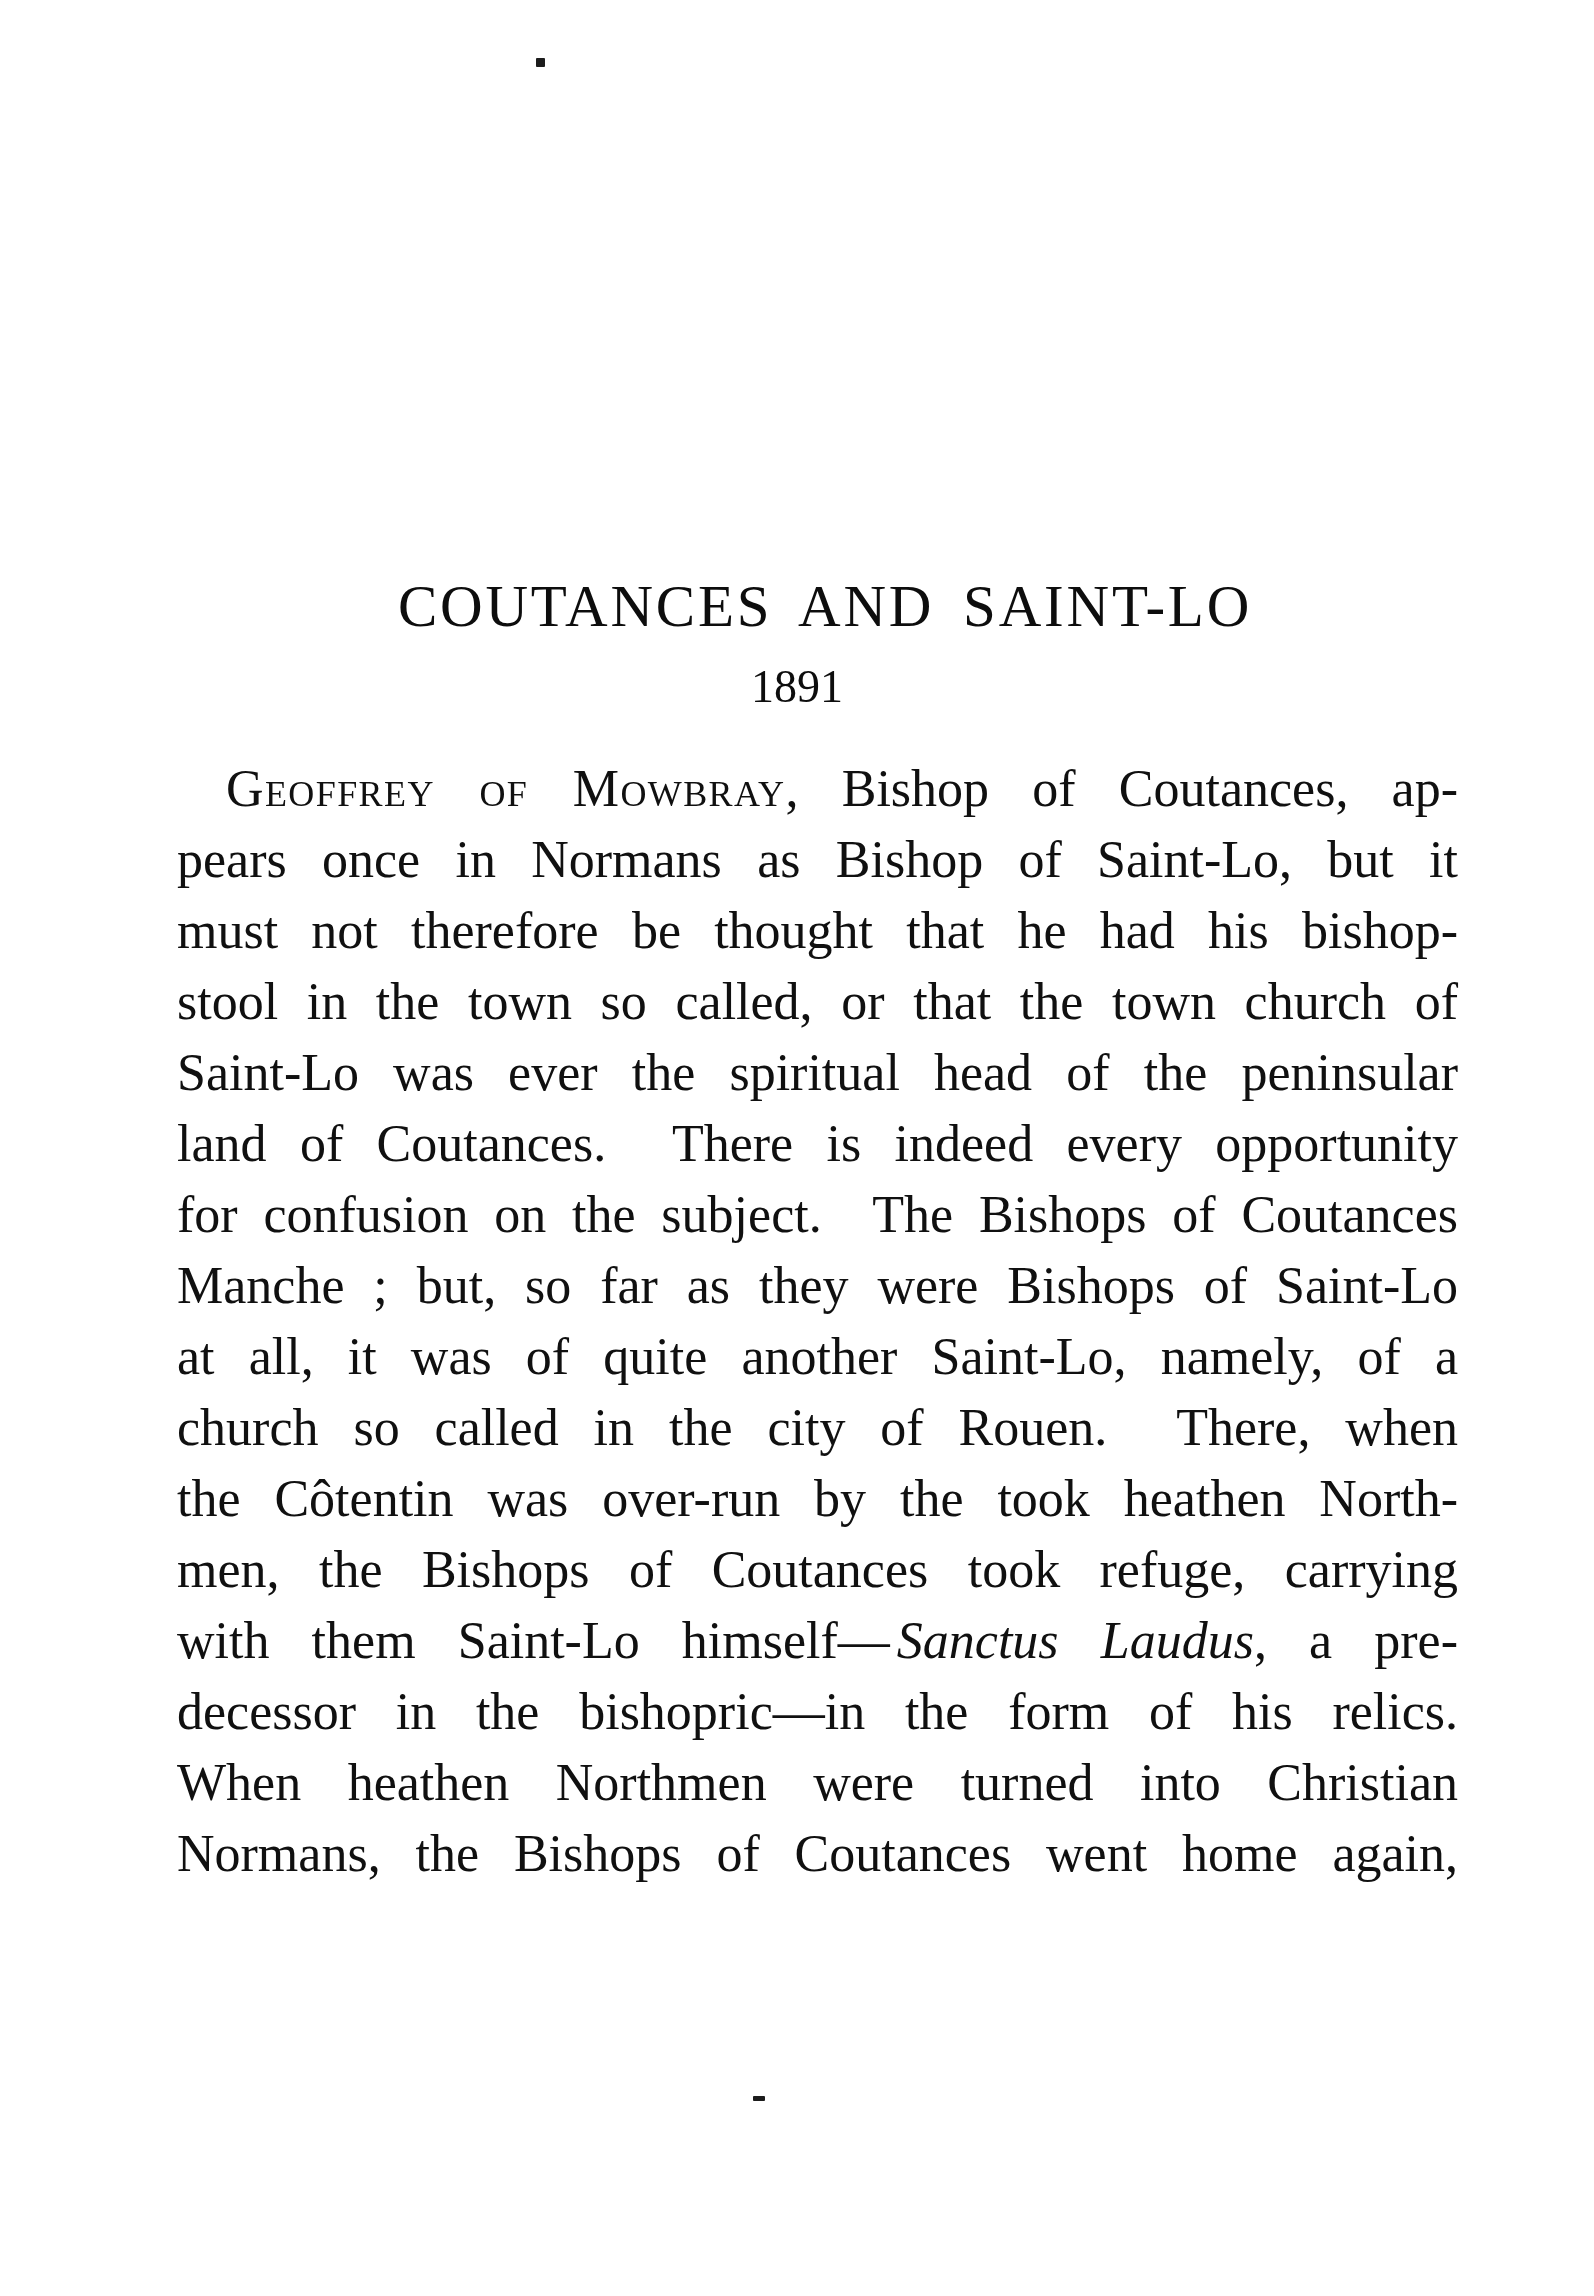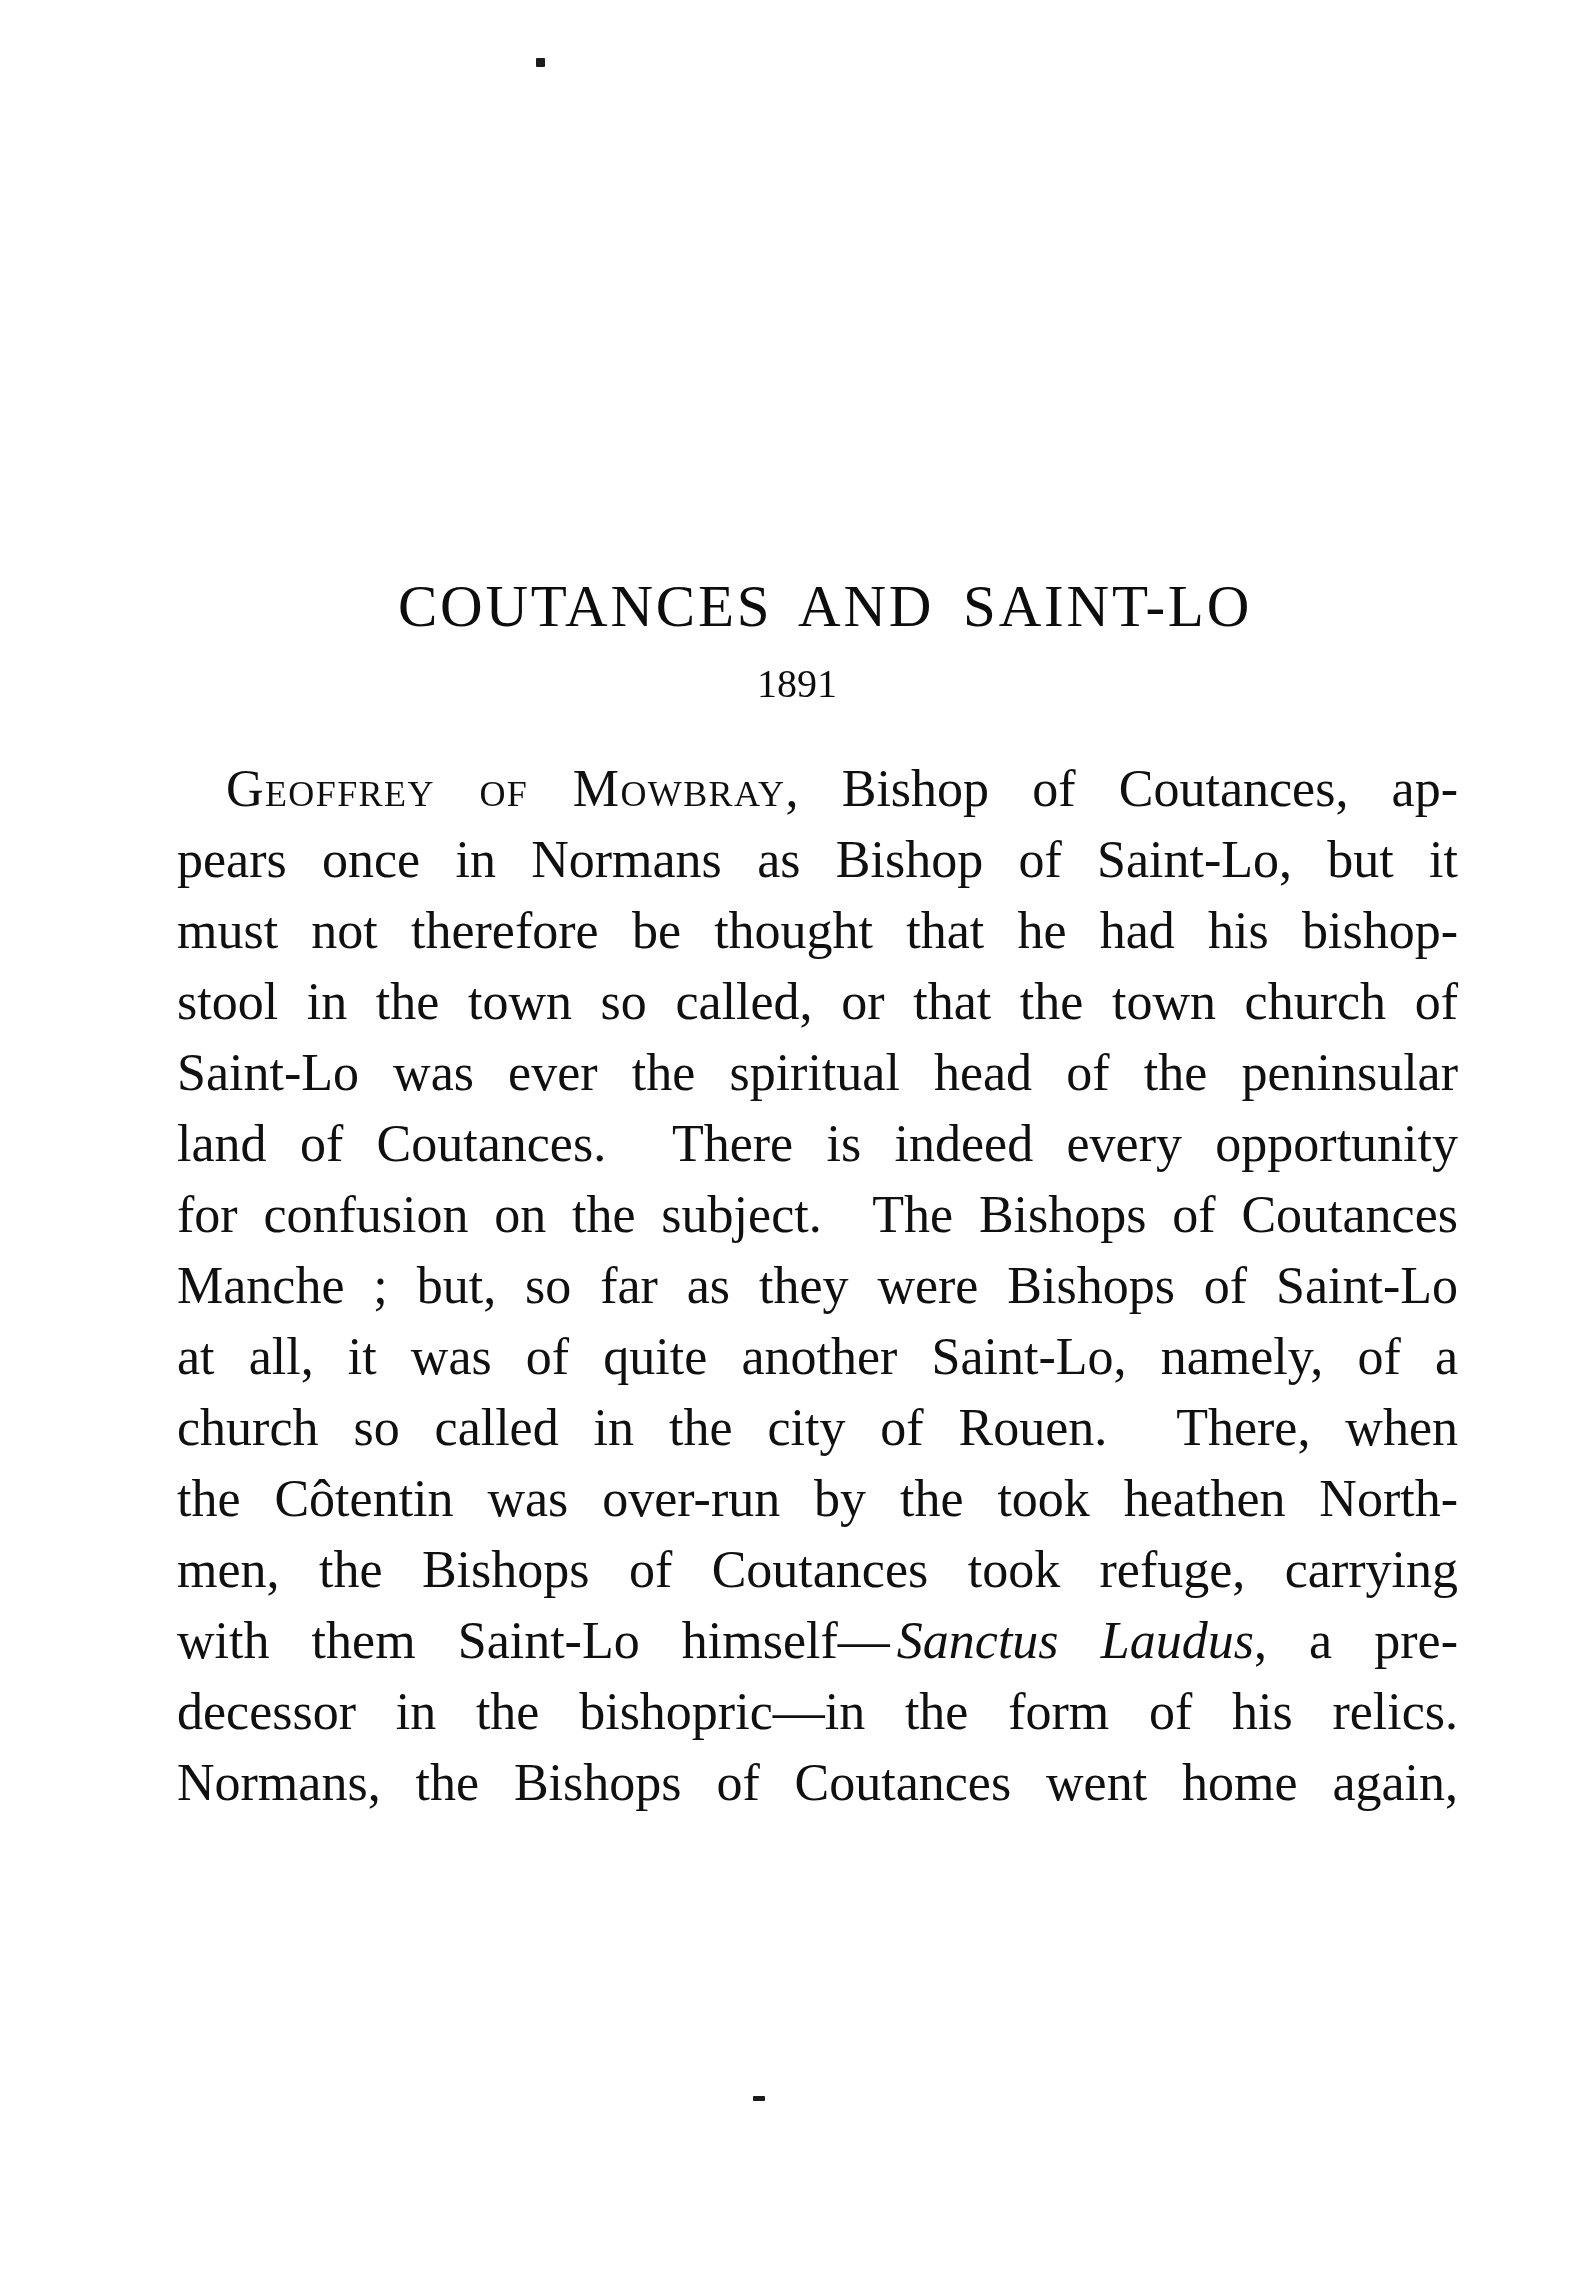--- a/index.html
+++ b/index.html
@@ -31,21 +31,21 @@
     line-height: 1.05;
     color: #0d0d0d;
     padding-left: 28px;
   }
   .chapter-year {
     position: absolute;
     top: 662px;
     left: 0;
     width: 100%;
     text-align: center;
-    font-size: 40px;
+    font-size: 46px;
     line-height: 1.1;
     color: #0d0d0d;
   }
   .body-text {
     position: absolute;
     left: 177px;
     top: 753px;
     width: 1281px;
     font-size: 52px;
     line-height: 71px;
@@ -104,18 +104,19 @@
       <div class="text-line"><span>Saint-Lo was ever the spiritual head of the peninsular</span></div>
       <div class="text-line"><span>land of Coutances.&nbsp; There is indeed every opportunity</span></div>
       <div class="text-line"><span>for confusion on the subject.&nbsp; The Bishops of Coutances</span></div>
       <div class="text-line"><span>Manche ; but, so far as they were Bishops of Saint-Lo</span></div>
       <div class="text-line"><span>at all, it was of quite another Saint-Lo, namely, of a</span></div>
       <div class="text-line"><span>church so called in the city of Rouen.&nbsp; There, when</span></div>
       <div class="text-line"><span>the Côtentin was over-run by the took heathen North-</span></div>
       <div class="text-line"><span>men, the Bishops of Coutances took refuge, carrying</span></div>
       <div class="text-line"><span>with them Saint-Lo himself—</span><span class="italic">Sanctus Laudus</span><span>, a pre-</span></div>
       <div class="text-line"><span>decessor in the bishopric—in the form of his relics.</span></div>
+      <div class="text-line"><span>When heathen Northmen were turned into Christian</span></div>
       <div class="text-line"><span>Normans, the Bishops of Coutances went home again,</span></div>
     </div>
 
   <div class="speck speck-bottom"></div>
 </div>
 
 
 </body></html>

